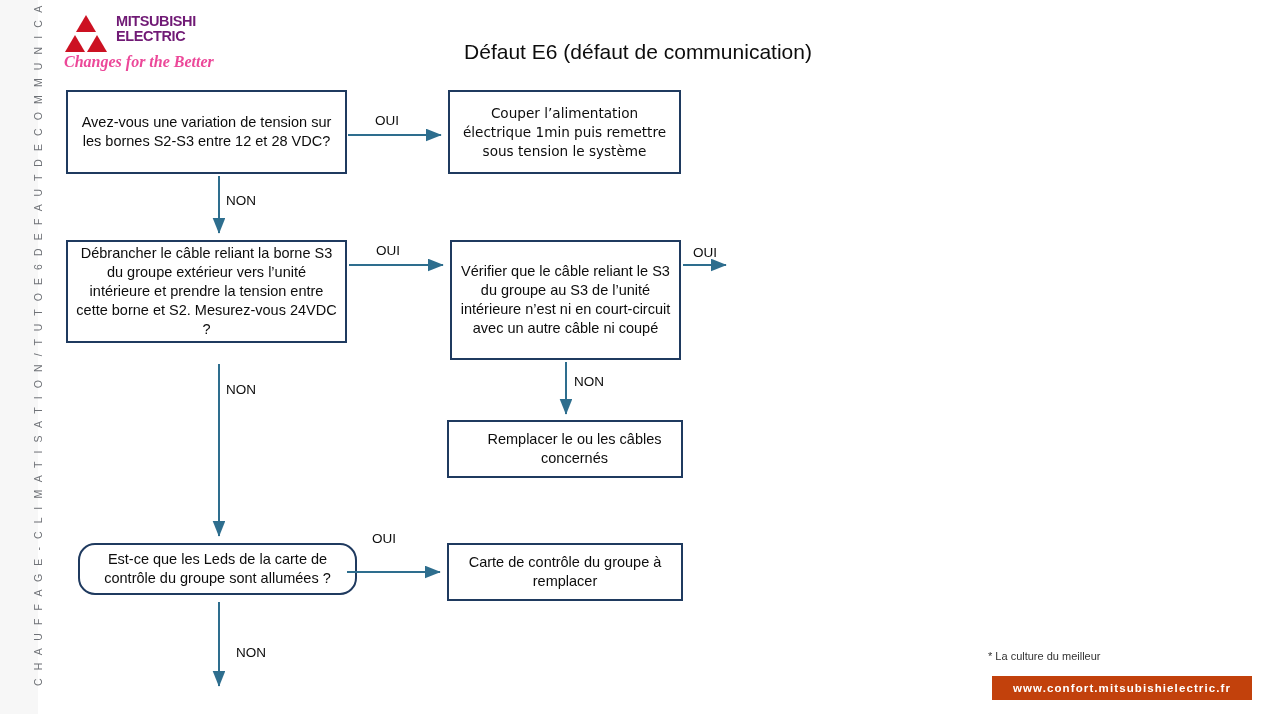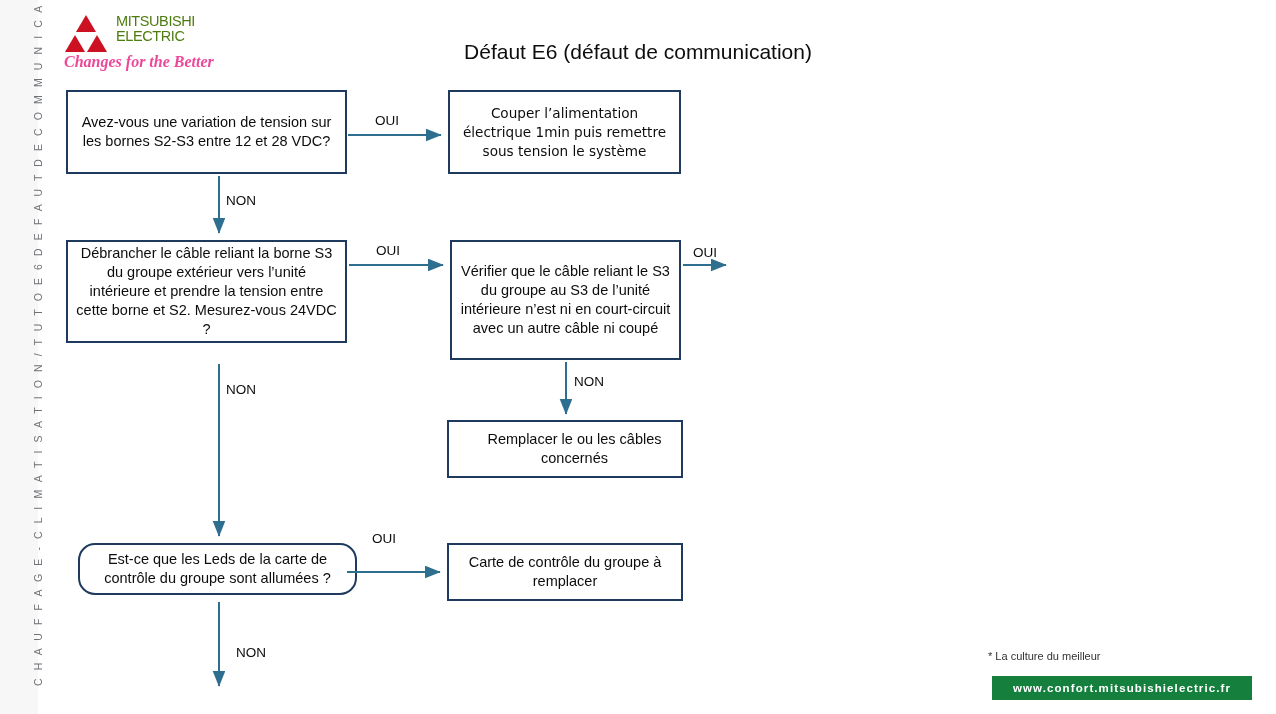--- a/index.html
+++ b/index.html
@@ -20,22 +20,22 @@
     transform:rotate(-90deg);transform-origin:center center;
     font-size:10.5px;letter-spacing:2.6px;color:#6f7277;
     white-space:nowrap;text-align:left;
   }
 
   
   .logo{position:absolute;left:62px;top:13px;width:150px;height:58px;}
   .logo-mark{position:absolute;left:0;top:2px;width:48px;height:40px;}
   .logo-txt{position:absolute;left:54px;top:1px;}
   .logo-line1,.logo-line2{
-    font-family:"Liberation Sans",sans-serif;font-weight:normal;
-    font-size:14.5px;letter-spacing:-0.4px;color:#4d7c0f;line-height:15px;
+    font-family:"Liberation Sans",sans-serif;font-weight:bold;
+    font-size:14.5px;letter-spacing:-0.4px;color:#701a75;line-height:15px;
   }
   .logo-tag{
     font-family:"Liberation Serif","DejaVu Serif",serif;
     font-style:italic;font-weight:bold;font-size:16px;color:#ec4899;
     position:absolute;left:2px;top:40px;white-space:nowrap;
   }
 
   
   .title{
     position:absolute;left:0;top:40px;width:1276px;text-align:center;
@@ -58,21 +58,21 @@
     position:absolute;font-size:13.5px;color:#0d0d0d;white-space:nowrap;
   }
 
   
   .foot-note{
     position:absolute;left:988px;top:650px;font-size:11px;color:#333333;
     white-space:nowrap;
   }
   .foot-url{
     position:absolute;left:992px;top:676px;width:260px;height:24px;
-    background:#15803d;color:#ffffff;font-weight:bold;font-size:11.5px;
+    background:#c2410c;color:#ffffff;font-weight:bold;font-size:11.5px;
     letter-spacing:1.1px;display:flex;align-items:center;justify-content:center;
   }
 </style>
 </head>
 <body>
 
 <div class="stage">
 
   <div class="side-strip"></div>
   <div class="side-label">C H A U F F A G E  -  C L I M A T I S A T I O N  /  T U T O  E 6  D E F A U T  D E  C O M M U N I C A T I O N</div>

